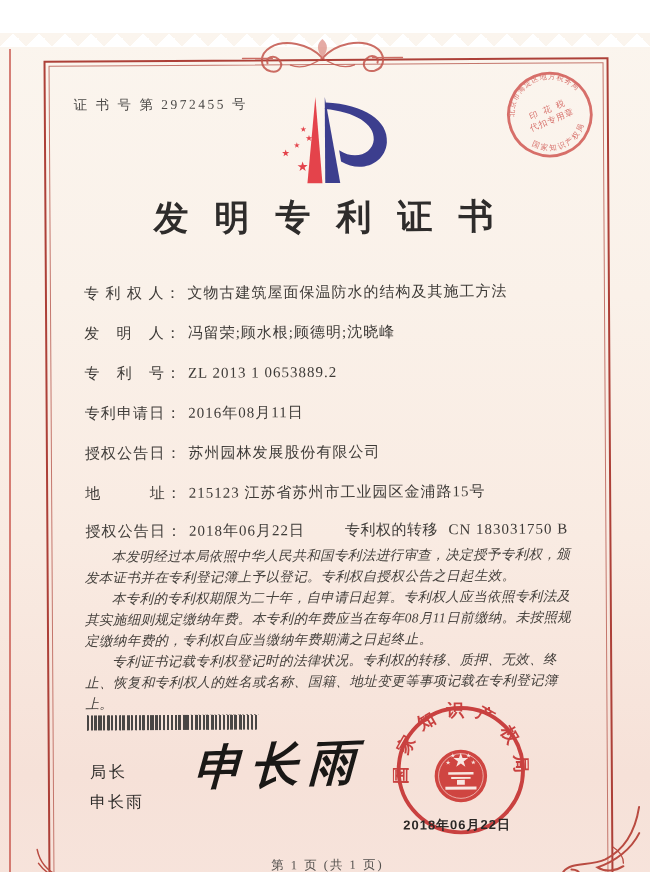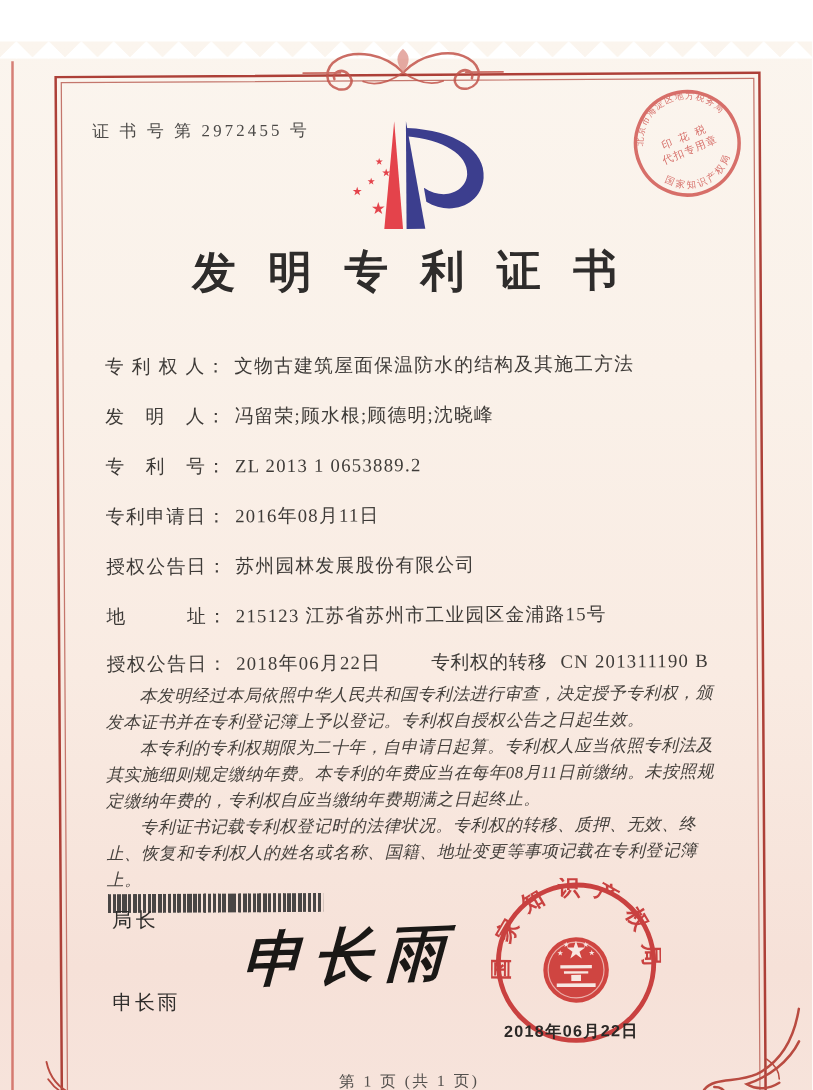--- a/index.html
+++ b/index.html
@@ -28,21 +28,21 @@
   .lab2{display:inline-block;width:80px;text-align:justify;text-align-last:justify;margin-left:40px;vertical-align:bottom;}
   .colon{margin:0 7px 0 1px;}
   .val{letter-spacing:1px;}
   .paras{position:absolute;left:84px;top:512px;width:490px;font-size:13.5px;line-height:21px;
          color:#45413d;font-style:italic;}
   .paras p{margin:0;text-indent:2em;letter-spacing:.4px;}
   .barcode{position:absolute;left:85px;top:681px;width:172px;height:15px;opacity:.85;
            background:repeating-linear-gradient(90deg,#2b2b2b 0 2px,transparent 2px 4px),
                       repeating-linear-gradient(90deg,#2b2b2b 0 1px,transparent 1px 7px),
                       repeating-linear-gradient(90deg,#2b2b2b 0 1px,transparent 1px 11px);}
-  .post{position:absolute;left:88px;top:692px;font-size:16px;color:#2f2d2b;letter-spacing:3px;
+  .post{position:absolute;left:88px;top:728px;font-size:16px;color:#2f2d2b;letter-spacing:3px;
         font-family:Liberation Sans, sans-serif;}
   .pname{position:absolute;left:88px;top:758px;font-size:16px;color:#2f2d2b;letter-spacing:2px;
         font-family:"Liberation Sans","DejaVu Sans",sans-serif;}
   .autograph{position:absolute;left:192px;top:700px;font-size:48px;font-weight:700;color:#1a1816;
         letter-spacing:9px;transform:rotate(-2deg) skewX(-4deg);font-style:italic;white-space:nowrap;}
   .seal-main{position:absolute;left:391px;top:670px;width:136px;height:136px;opacity:.93;mix-blend-mode:multiply;}
   .sealdate{position:absolute;left:401px;top:784px;font-size:13px;color:#2b2826;letter-spacing:1px;
         font-family:"Liberation Sans","DejaVu Sans",sans-serif;font-weight:700;}
   .seal-tax{position:absolute;left:505px;top:36px;width:94px;height:94px;transform:rotate(-22deg);
         opacity:.85;mix-blend-mode:multiply;}
@@ -113,21 +113,21 @@
       <div class="row r4">
         <span class="lab">专利申请日</span><span class="colon">：</span><span class="val">2016年08月11日</span>
       </div>
       <div class="row r5">
         <span class="lab">授权公告日</span><span class="colon">：</span><span class="val">苏州园林发展股份有限公司</span>
       </div>
       <div class="row r6">
         <span class="lab">地址</span><span class="colon">：</span><span class="val">215123 江苏省苏州市工业园区金浦路15号</span>
       </div>
       <div class="row r7">
-        <span class="lab">授权公告日</span><span class="colon">：</span><span class="val">2018年06月22日</span><span class="lab2">专利权的转移</span><span class="colon">：</span><span class="val">CN 201311190 B</span>
+        <span class="lab">授权公告日</span><span class="colon">：</span><span class="val">2018年06月22日</span><span class="lab2">专利权的转移</span><span class="colon">：</span><span class="val">CN 183031750 B</span>
       </div>
     </div>
 
     <div class="paras">
       <p>本发明经过本局依照中华人民共和国专利法进行审查，决定授予专利权，颁发本证书并在专利登记簿上予以登记。专利权自授权公告之日起生效。</p>
       <p>本专利的专利权期限为二十年，自申请日起算。专利权人应当依照专利法及其实施细则规定缴纳年费。本专利的年费应当在每年08月11日前缴纳。未按照规定缴纳年费的，专利权自应当缴纳年费期满之日起终止。</p>
       <p>专利证书记载专利权登记时的法律状况。专利权的转移、质押、无效、终止、恢复和专利权人的姓名或名称、国籍、地址变更等事项记载在专利登记簿上。</p>
     </div>
 
     <div class="barcode"></div>

